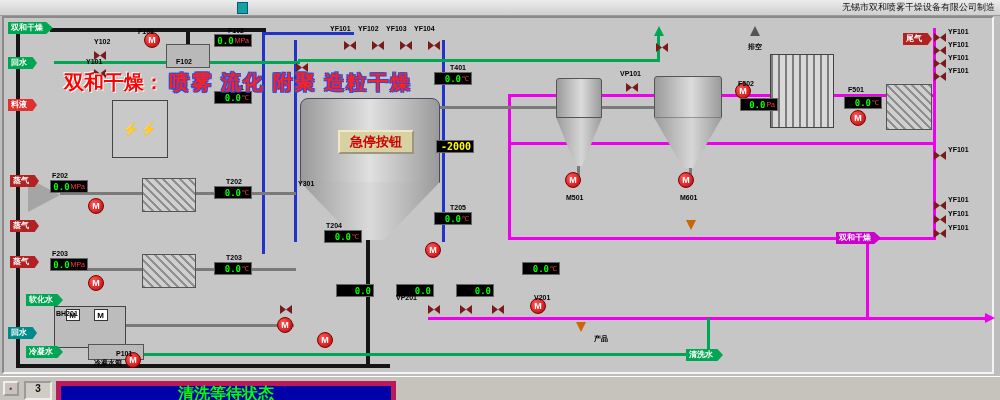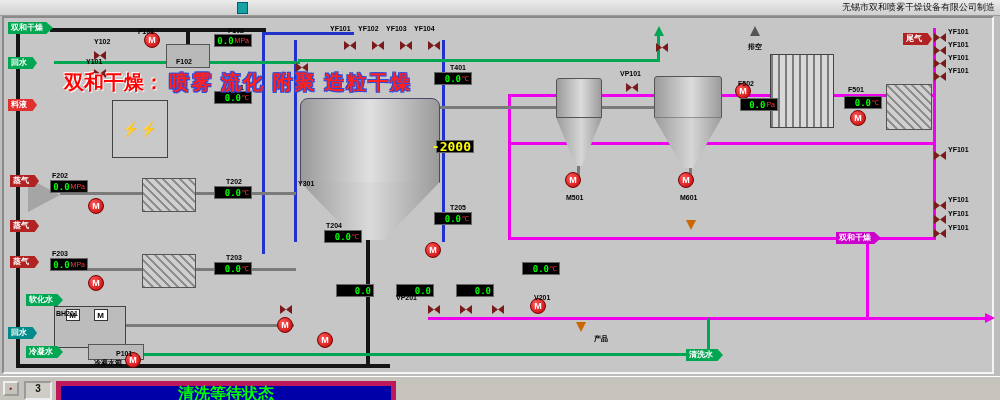--- a/index.html
+++ b/index.html
@@ -244,21 +244,21 @@
       </div>
       <div style="position: absolute; left: 214px; top: 262px; width: 38px; height: 13px; background: rgb(0, 0, 0); border: 1px solid rgb(102, 102, 102); display: flex; align-items: center; justify-content: flex-end; padding: 0px 2px; gap: 1px;">
         <span style="color:#00ff00;font-size:9px;font-weight:bold;font-family:'DejaVu Sans Mono',monospace">0.0</span>
         <span style="color:#ff3b3b;font-size:7px">℃</span>
       </div>
       <div style="position: absolute; left: 434px; top: 72px; width: 38px; height: 13px; background: rgb(0, 0, 0); border: 1px solid rgb(102, 102, 102); display: flex; align-items: center; justify-content: flex-end; padding: 0px 2px; gap: 1px;">
         <span style="color:#00ff00;font-size:9px;font-weight:bold;font-family:'DejaVu Sans Mono',monospace">0.0</span>
         <span style="color:#ff3b3b;font-size:7px">℃</span>
       </div>
       <div style="position: absolute; left: 436px; top: 140px; width: 38px; height: 13px; background: rgb(0, 0, 0); border: 1px solid rgb(102, 102, 102); display: flex; align-items: center; justify-content: flex-end; padding: 0px 2px; gap: 1px;">
-        <span style="color:#ffff00;font-size:13px;font-weight:bold;font-family:'DejaVu Sans Mono',monospace">-2000</span>
+        <span style="color:#ffff00;font-size:10px;font-weight:bold;font-family:'DejaVu Sans Mono',monospace">-2000</span>
       </div>
       <div style="position: absolute; left: 434px; top: 212px; width: 38px; height: 13px; background: rgb(0, 0, 0); border: 1px solid rgb(102, 102, 102); display: flex; align-items: center; justify-content: flex-end; padding: 0px 2px; gap: 1px;">
         <span style="color:#00ff00;font-size:9px;font-weight:bold;font-family:'DejaVu Sans Mono',monospace">0.0</span>
         <span style="color:#ff3b3b;font-size:7px">℃</span>
       </div>
       <div style="position: absolute; left: 324px; top: 230px; width: 38px; height: 13px; background: rgb(0, 0, 0); border: 1px solid rgb(102, 102, 102); display: flex; align-items: center; justify-content: flex-end; padding: 0px 2px; gap: 1px;">
         <span style="color:#00ff00;font-size:9px;font-weight:bold;font-family:'DejaVu Sans Mono',monospace">0.0</span>
         <span style="color:#ff3b3b;font-size:7px">℃</span>
       </div>
       <div style="position: absolute; left: 336px; top: 284px; width: 38px; height: 13px; background: rgb(0, 0, 0); border: 1px solid rgb(102, 102, 102); display: flex; align-items: center; justify-content: flex-end; padding: 0px 2px; gap: 1px;">
@@ -320,20 +320,21 @@
       <div style="position: absolute; left: 948px; top: 196px; font-size: 7px; font-weight: bold; color: rgb(0, 0, 0); white-space: nowrap;">YF101</div>
       <div style="position: absolute; left: 948px; top: 210px; font-size: 7px; font-weight: bold; color: rgb(0, 0, 0); white-space: nowrap;">YF101</div>
       <div style="position: absolute; left: 948px; top: 224px; font-size: 7px; font-weight: bold; color: rgb(0, 0, 0); white-space: nowrap;">YF101</div>
       <div style="position: absolute; left: 576px; top: 322px; width: 10px; height: 10px; background: rgb(204, 102, 0); clip-path: polygon(0px 0px, 100% 0px, 50% 100%);"></div>
       <div style="position: absolute; left: 686px; top: 220px; width: 10px; height: 10px; background: rgb(204, 102, 0); clip-path: polygon(0px 0px, 100% 0px, 50% 100%);"></div>
       <div style="position: absolute; left: 750px; top: 26px; width: 10px; height: 10px; background: rgb(85, 85, 85); clip-path: polygon(50% 0px, 0px 100%, 100% 100%);"></div>
       <div style="position: absolute; left: 654px; top: 26px; width: 10px; height: 10px; background: rgb(0, 166, 81); clip-path: polygon(50% 0px, 0px 100%, 100% 100%);"></div>
       <div style="position: absolute; left: 985px; top: 313px; width: 10px; height: 10px; background: rgb(238, 0, 238); clip-path: polygon(0px 0px, 100% 50%, 0px 100%);"></div>
     </div>
 
+  <button id="estop">急停按钮</button>
 
   <div id="watermark">
     <span id="wm-brand">双和干燥：</span>
     <span id="wm-slogan">喷雾 流化 附聚 造粒干燥</span>
   </div>
 
   <div id="statusbar">
     <button class="sb-icon">▪</button>
     <div class="sb-counter">3</div>
     <div class="sb-status">清洗等待状态</div>

